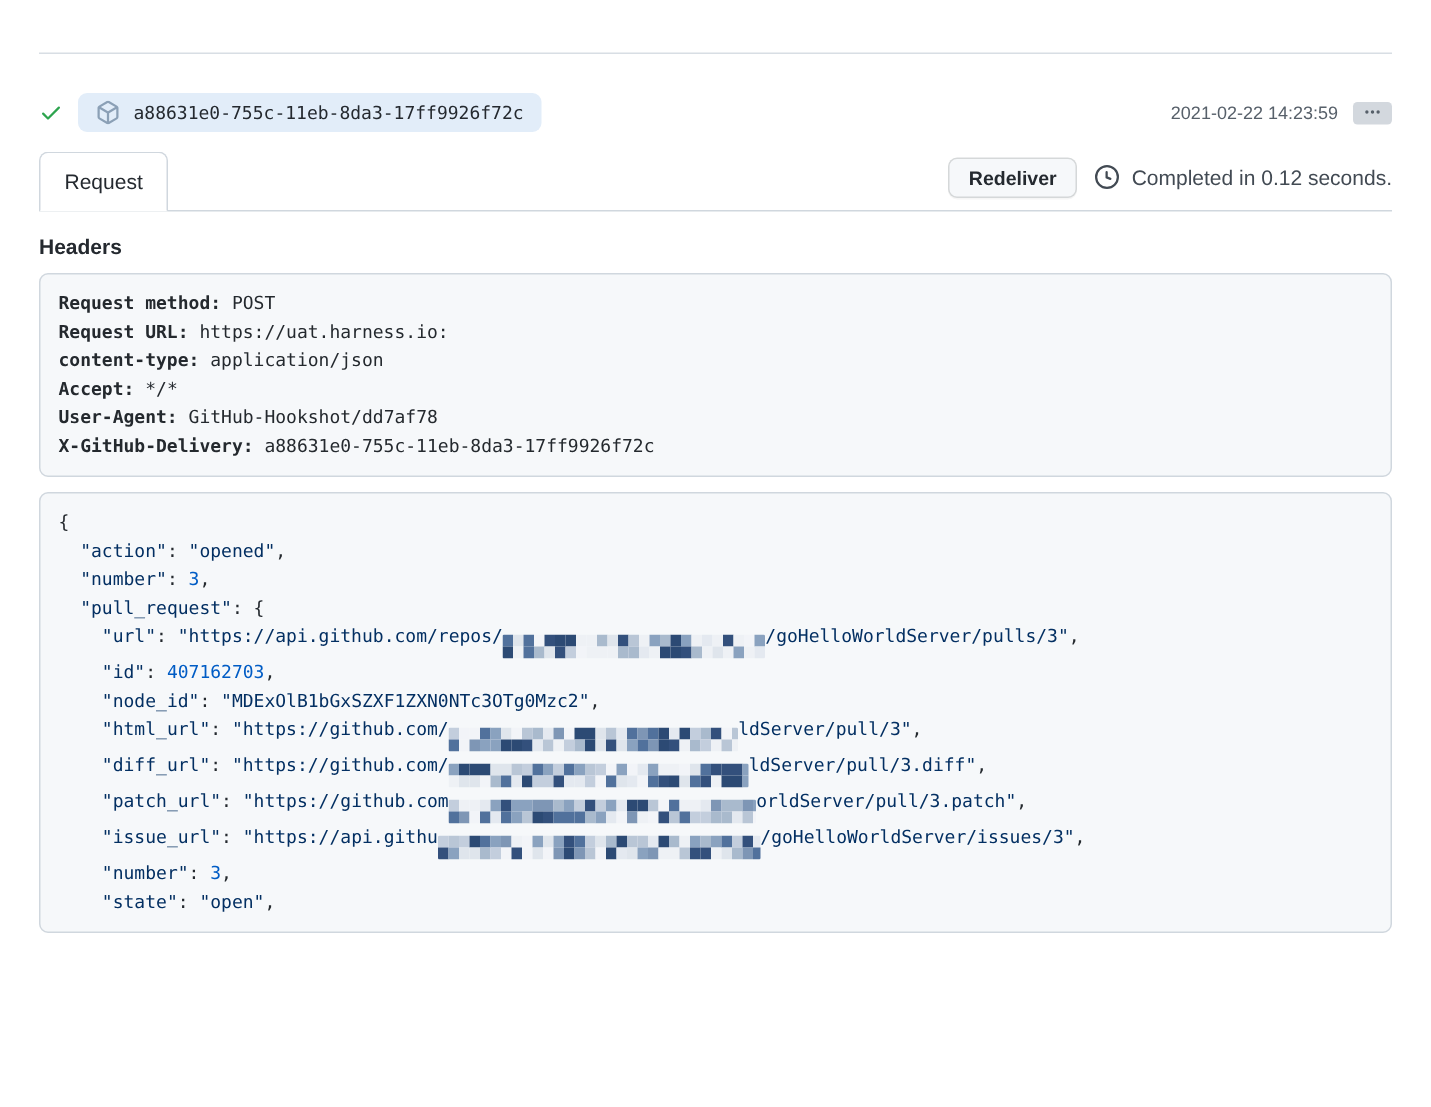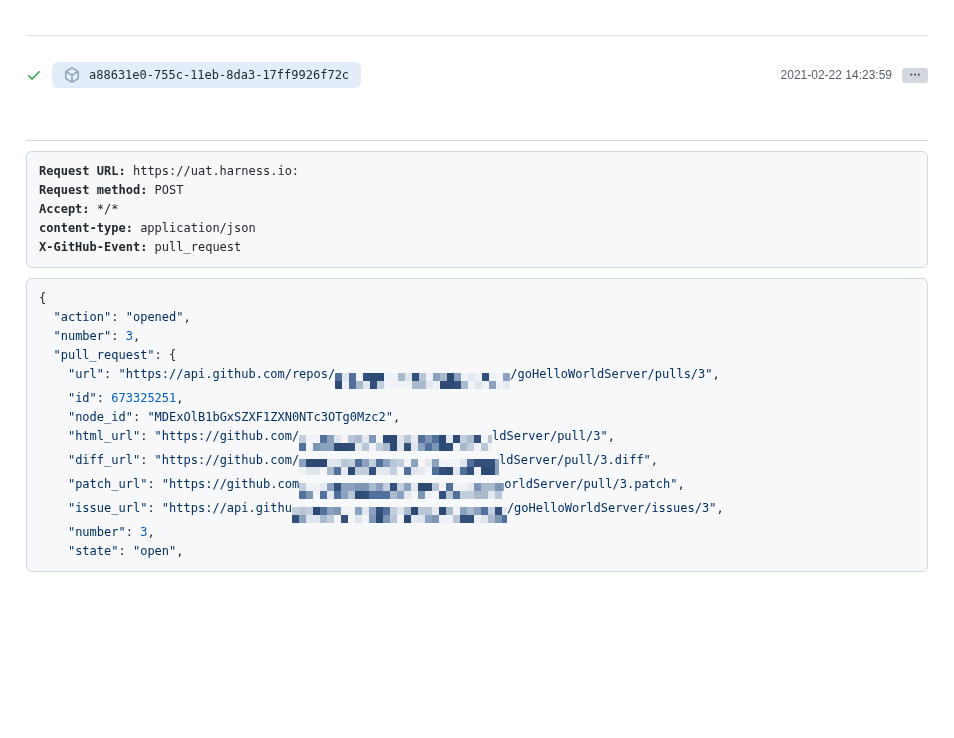--- a/index.html
+++ b/index.html
@@ -98,37 +98,49 @@
     <span class="spacer"></span>
     <span class="timestamp">2021-02-22 14:23:59</span>
     <button class="kebab-btn">
       <svg viewBox="0 0 16 16" aria-hidden="true">
         <path fill="#57606a" d="M8 9a1.5 1.5 0 1 0 0-3 1.5 1.5 0 0 0 0 3ZM3 9a1.5 1.5 0 1 0 0-3 1.5 1.5 0 0 0 0 3Zm10 0a1.5 1.5 0 1 0 0-3 1.5 1.5 0 0 0 0 3Z"></path>
       </svg>
     </button>
   </div>
 
   <div class="tabbar">
+    <span class="tab active">Request</span>
+    <span class="tab-right">
+      <button class="redeliver-btn">Redeliver</button>
+      <span class="completed">
+        <svg class="clock" viewBox="0 0 16 16" aria-hidden="true">
+          <path fill="#424a53" d="M8 0a8 8 0 1 1 0 16A8 8 0 0 1 8 0ZM1.5 8a6.5 6.5 0 1 0 13 0 6.5 6.5 0 0 0-13 0Zm7-3.25v2.992l2.028.812a.75.75 0 0 1-.557 1.392l-2.5-1A.751.751 0 0 1 7 8.25v-3.5a.75.75 0 0 1 1.5 0Z"></path>
+        </svg>
+        <span>Completed in 0.12 seconds.</span>
+      </span>
+    </span>
   </div>
 
+  <h3 class="section-title">Headers</h3>
   <div class="codebox">
+      <div class="code-line"><span class="hk">Request method:</span><span class="hv"> POST</span></div>
       <div class="code-line"><span class="hk">Request URL:</span><span class="hv"> https://uat.harness.io:</span></div>
-      <div class="code-line"><span class="hk">Request method:</span><span class="hv"> POST</span></div>
+      <div class="code-line"><span class="hk">content-type:</span><span class="hv"> application/json</span></div>
       <div class="code-line"><span class="hk">Accept:</span><span class="hv"> */*</span></div>
-      <div class="code-line"><span class="hk">content-type:</span><span class="hv"> application/json</span></div>
-      <div class="code-line"><span class="hk">X-GitHub-Event:</span><span class="hv"> pull_request</span></div>
+      <div class="code-line"><span class="hk">User-Agent:</span><span class="hv"> GitHub-Hookshot/dd7af78</span></div>
+      <div class="code-line"><span class="hk">X-GitHub-Delivery:</span><span class="hv"> a88631e0-755c-11eb-8da3-17ff9926f72c</span></div>
     </div>
 
   <div class="codebox payload-box">
       <div class="code-line"><span class="p">{</span></div>
       <div class="code-line"><span class="p">  </span><span class="s">"action"</span><span class="p">: </span><span class="s">"opened"</span><span class="p">,</span></div>
       <div class="code-line"><span class="p">  </span><span class="s">"number"</span><span class="p">: </span><span class="n">3</span><span class="p">,</span></div>
       <div class="code-line"><span class="p">  </span><span class="s">"pull_request"</span><span class="p">: {</span></div>
       <div class="code-line"><span class="p">    </span><span class="s">"url"</span><span class="p">: </span><span class="s">"https://api.github.com/repos/</span><span class="redact" style="width: 175px;"><span class="rcell" style="background: rgb(81, 113, 156);"></span><span class="rcell" style="background: rgb(44, 74, 116);"></span><span class="rcell" style="background: rgb(223, 229, 236);"></span><span class="rcell" style="background: rgb(238, 241, 245);"></span><span class="rcell" style="background: rgb(81, 113, 156);"></span><span class="rcell" style="background: rgb(81, 113, 156);"></span><span class="rcell" style="background: rgb(242, 244, 248);"></span><span class="rcell" style="background: rgb(169, 186, 205);"></span><span class="rcell" style="background: rgb(51, 80, 124);"></span><span class="rcell" style="background: rgb(223, 229, 236);"></span><span class="rcell" style="background: rgb(44, 74, 116);"></span><span class="rcell" style="background: rgb(51, 80, 124);"></span><span class="rcell" style="background: rgb(44, 74, 116);"></span><span class="rcell" style="background: rgb(195, 206, 221);"></span><span class="rcell" style="background: rgb(238, 241, 245);"></span><span class="rcell" style="background: rgb(242, 244, 248);"></span><span class="rcell" style="background: rgb(238, 241, 245);"></span><span class="rcell" style="background: rgb(238, 241, 245);"></span><span class="rcell" style="background: rgb(169, 186, 205);"></span><span class="rcell" style="background: rgb(238, 241, 245);"></span><span class="rcell" style="background: rgb(223, 229, 236);"></span><span class="rcell" style="background: rgb(238, 241, 245);"></span><span class="rcell" style="background: rgb(51, 80, 124);"></span><span class="rcell" style="background: rgb(169, 186, 205);"></span><span class="rcell" style="background: rgb(185, 198, 214);"></span><span class="rcell" style="background: rgb(169, 186, 205);"></span><span class="rcell" style="background: rgb(238, 241, 245);"></span><span class="rcell" style="background: rgb(228, 233, 240);"></span><span class="rcell" style="background: rgb(138, 162, 191);"></span><span class="rcell" style="background: rgb(238, 241, 245);"></span><span class="rcell" style="background: rgb(169, 186, 205);"></span><span class="rcell" style="background: rgb(44, 74, 116);"></span><span class="rcell" style="background: rgb(44, 74, 116);"></span><span class="rcell" style="background: rgb(44, 74, 116);"></span><span class="rcell" style="background: rgb(138, 162, 191);"></span><span class="rcell" style="background: rgb(51, 80, 124);"></span><span class="rcell" style="background: rgb(238, 241, 245);"></span><span class="rcell" style="background: rgb(169, 186, 205);"></span><span class="rcell" style="background: rgb(228, 233, 240);"></span><span class="rcell" style="background: rgb(238, 241, 245);"></span><span class="rcell" style="background: rgb(238, 241, 245);"></span><span class="rcell" style="background: rgb(223, 229, 236);"></span><span class="rcell" style="background: rgb(51, 80, 124);"></span><span class="rcell" style="background: rgb(238, 241, 245);"></span><span class="rcell" style="background: rgb(238, 241, 245);"></span><span class="rcell" style="background: rgb(138, 162, 191);"></span><span class="rcell" style="background: rgb(242, 244, 248);"></span><span class="rcell" style="background: rgb(238, 241, 245);"></span><span class="rcell" style="background: rgb(138, 162, 191);"></span><span class="rcell" style="background: rgb(228, 233, 240);"></span></span><span class="s">/goHelloWorldServer/pulls/3"</span><span class="p">,</span></div>
-      <div class="code-line"><span class="p">    </span><span class="s">"id"</span><span class="p">: </span><span class="n">673325251</span><span class="p">,</span></div>
+      <div class="code-line"><span class="p">    </span><span class="s">"id"</span><span class="p">: </span><span class="n">407162703</span><span class="p">,</span></div>
       <div class="code-line"><span class="p">    </span><span class="s">"node_id"</span><span class="p">: </span><span class="s">"MDExOlB1bGxSZXF1ZXN0NTc3OTg0Mzc2"</span><span class="p">,</span></div>
       <div class="code-line"><span class="p">    </span><span class="s">"html_url"</span><span class="p">: </span><span class="s">"https://github.com/</span><span class="redact" style="width: 193px;"><span class="rcell" style="background: rgb(195, 206, 221);"></span><span class="rcell" style="background: rgb(81, 113, 156);"></span><span class="rcell" style="background: rgb(242, 244, 248);"></span><span class="rcell" style="background: rgb(242, 244, 248);"></span><span class="rcell" style="background: rgb(242, 244, 248);"></span><span class="rcell" style="background: rgb(126, 150, 181);"></span><span class="rcell" style="background: rgb(81, 113, 156);"></span><span class="rcell" style="background: rgb(138, 162, 191);"></span><span class="rcell" style="background: rgb(138, 162, 191);"></span><span class="rcell" style="background: rgb(138, 162, 191);"></span><span class="rcell" style="background: rgb(223, 229, 236);"></span><span class="rcell" style="background: rgb(44, 74, 116);"></span><span class="rcell" style="background: rgb(242, 244, 248);"></span><span class="rcell" style="background: rgb(44, 74, 116);"></span><span class="rcell" style="background: rgb(185, 198, 214);"></span><span class="rcell" style="background: rgb(51, 80, 124);"></span><span class="rcell" style="background: rgb(169, 186, 205);"></span><span class="rcell" style="background: rgb(228, 233, 240);"></span><span class="rcell" style="background: rgb(228, 233, 240);"></span><span class="rcell" style="background: rgb(185, 198, 214);"></span><span class="rcell" style="background: rgb(126, 150, 181);"></span><span class="rcell" style="background: rgb(238, 241, 245);"></span><span class="rcell" style="background: rgb(242, 244, 248);"></span><span class="rcell" style="background: rgb(195, 206, 221);"></span><span class="rcell" style="background: rgb(44, 74, 116);"></span><span class="rcell" style="background: rgb(169, 186, 205);"></span><span class="rcell" style="background: rgb(44, 74, 116);"></span><span class="rcell" style="background: rgb(44, 74, 116);"></span><span class="rcell" style="background: rgb(223, 229, 236);"></span><span class="rcell" style="background: rgb(223, 229, 236);"></span><span class="rcell" style="background: rgb(185, 198, 214);"></span><span class="rcell" style="background: rgb(51, 80, 124);"></span><span class="rcell" style="background: rgb(228, 233, 240);"></span><span class="rcell" style="background: rgb(223, 229, 236);"></span><span class="rcell" style="background: rgb(81, 113, 156);"></span><span class="rcell" style="background: rgb(138, 162, 191);"></span><span class="rcell" style="background: rgb(126, 150, 181);"></span><span class="rcell" style="background: rgb(81, 113, 156);"></span><span class="rcell" style="background: rgb(81, 113, 156);"></span><span class="rcell" style="background: rgb(126, 150, 181);"></span><span class="rcell" style="background: rgb(44, 74, 116);"></span><span class="rcell" style="background: rgb(44, 74, 116);"></span><span class="rcell" style="background: rgb(228, 233, 240);"></span><span class="rcell" style="background: rgb(51, 80, 124);"></span><span class="rcell" style="background: rgb(44, 74, 116);"></span><span class="rcell" style="background: rgb(238, 241, 245);"></span><span class="rcell" style="background: rgb(195, 206, 221);"></span><span class="rcell" style="background: rgb(169, 186, 205);"></span><span class="rcell" style="background: rgb(169, 186, 205);"></span><span class="rcell" style="background: rgb(195, 206, 221);"></span><span class="rcell" style="background: rgb(51, 80, 124);"></span><span class="rcell" style="background: rgb(238, 241, 245);"></span><span class="rcell" style="background: rgb(242, 244, 248);"></span><span class="rcell" style="background: rgb(185, 198, 214);"></span><span class="rcell" style="background: rgb(185, 198, 214);"></span><span class="rcell" style="background: rgb(238, 241, 245);"></span></span><span class="s">ldServer/pull/3"</span><span class="p">,</span></div>
       <div class="code-line"><span class="p">    </span><span class="s">"diff_url"</span><span class="p">: </span><span class="s">"https://github.com/</span><span class="redact" style="width: 200px;"><span class="rcell" style="background: rgb(138, 162, 191);"></span><span class="rcell" style="background: rgb(238, 241, 245);"></span><span class="rcell" style="background: rgb(44, 74, 116);"></span><span class="rcell" style="background: rgb(223, 229, 236);"></span><span class="rcell" style="background: rgb(44, 74, 116);"></span><span class="rcell" style="background: rgb(223, 229, 236);"></span><span class="rcell" style="background: rgb(44, 74, 116);"></span><span class="rcell" style="background: rgb(242, 244, 248);"></span><span class="rcell" style="background: rgb(223, 229, 236);"></span><span class="rcell" style="background: rgb(169, 186, 205);"></span><span class="rcell" style="background: rgb(223, 229, 236);"></span><span class="rcell" style="background: rgb(81, 113, 156);"></span><span class="rcell" style="background: rgb(185, 198, 214);"></span><span class="rcell" style="background: rgb(228, 233, 240);"></span><span class="rcell" style="background: rgb(195, 206, 221);"></span><span class="rcell" style="background: rgb(44, 74, 116);"></span><span class="rcell" style="background: rgb(81, 113, 156);"></span><span class="rcell" style="background: rgb(195, 206, 221);"></span><span class="rcell" style="background: rgb(138, 162, 191);"></span><span class="rcell" style="background: rgb(195, 206, 221);"></span><span class="rcell" style="background: rgb(195, 206, 221);"></span><span class="rcell" style="background: rgb(51, 80, 124);"></span><span class="rcell" style="background: rgb(81, 113, 156);"></span><span class="rcell" style="background: rgb(228, 233, 240);"></span><span class="rcell" style="background: rgb(138, 162, 191);"></span><span class="rcell" style="background: rgb(228, 233, 240);"></span><span class="rcell" style="background: rgb(185, 198, 214);"></span><span class="rcell" style="background: rgb(195, 206, 221);"></span><span class="rcell" style="background: rgb(195, 206, 221);"></span><span class="rcell" style="background: rgb(242, 244, 248);"></span><span class="rcell" style="background: rgb(242, 244, 248);"></span><span class="rcell" style="background: rgb(81, 113, 156);"></span><span class="rcell" style="background: rgb(138, 162, 191);"></span><span class="rcell" style="background: rgb(223, 229, 236);"></span><span class="rcell" style="background: rgb(242, 244, 248);"></span><span class="rcell" style="background: rgb(228, 233, 240);"></span><span class="rcell" style="background: rgb(228, 233, 240);"></span><span class="rcell" style="background: rgb(242, 244, 248);"></span><span class="rcell" style="background: rgb(138, 162, 191);"></span><span class="rcell" style="background: rgb(81, 113, 156);"></span><span class="rcell" style="background: rgb(238, 241, 245);"></span><span class="rcell" style="background: rgb(51, 80, 124);"></span><span class="rcell" style="background: rgb(238, 241, 245);"></span><span class="rcell" style="background: rgb(44, 74, 116);"></span><span class="rcell" style="background: rgb(242, 244, 248);"></span><span class="rcell" style="background: rgb(223, 229, 236);"></span><span class="rcell" style="background: rgb(223, 229, 236);"></span><span class="rcell" style="background: rgb(81, 113, 156);"></span><span class="rcell" style="background: rgb(81, 113, 156);"></span><span class="rcell" style="background: rgb(51, 80, 124);"></span><span class="rcell" style="background: rgb(51, 80, 124);"></span><span class="rcell" style="background: rgb(238, 241, 245);"></span><span class="rcell" style="background: rgb(51, 80, 124);"></span><span class="rcell" style="background: rgb(44, 74, 116);"></span><span class="rcell" style="background: rgb(51, 80, 124);"></span><span class="rcell" style="background: rgb(44, 74, 116);"></span><span class="rcell" style="background: rgb(138, 162, 191);"></span><span class="rcell" style="background: rgb(138, 162, 191);"></span></span><span class="s">ldServer/pull/3.diff"</span><span class="p">,</span></div>
       <div class="code-line"><span class="p">    </span><span class="s">"patch_url"</span><span class="p">: </span><span class="s">"https://github.com</span><span class="redact" style="width: 205px;"><span class="rcell" style="background: rgb(195, 206, 221);"></span><span class="rcell" style="background: rgb(81, 113, 156);"></span><span class="rcell" style="background: rgb(238, 241, 245);"></span><span class="rcell" style="background: rgb(126, 150, 181);"></span><span class="rcell" style="background: rgb(238, 241, 245);"></span><span class="rcell" style="background: rgb(242, 244, 248);"></span><span class="rcell" style="background: rgb(228, 233, 240);"></span><span class="rcell" style="background: rgb(81, 113, 156);"></span><span class="rcell" style="background: rgb(138, 162, 191);"></span><span class="rcell" style="background: rgb(228, 233, 240);"></span><span class="rcell" style="background: rgb(51, 80, 124);"></span><span class="rcell" style="background: rgb(81, 113, 156);"></span><span class="rcell" style="background: rgb(138, 162, 191);"></span><span class="rcell" style="background: rgb(138, 162, 191);"></span><span class="rcell" style="background: rgb(138, 162, 191);"></span><span class="rcell" style="background: rgb(185, 198, 214);"></span><span class="rcell" style="background: rgb(126, 150, 181);"></span><span class="rcell" style="background: rgb(44, 74, 116);"></span><span class="rcell" style="background: rgb(126, 150, 181);"></span><span class="rcell" style="background: rgb(51, 80, 124);"></span><span class="rcell" style="background: rgb(169, 186, 205);"></span><span class="rcell" style="background: rgb(81, 113, 156);"></span><span class="rcell" style="background: rgb(138, 162, 191);"></span><span class="rcell" style="background: rgb(81, 113, 156);"></span><span class="rcell" style="background: rgb(195, 206, 221);"></span><span class="rcell" style="background: rgb(81, 113, 156);"></span><span class="rcell" style="background: rgb(51, 80, 124);"></span><span class="rcell" style="background: rgb(169, 186, 205);"></span><span class="rcell" style="background: rgb(195, 206, 221);"></span><span class="rcell" style="background: rgb(138, 162, 191);"></span><span class="rcell" style="background: rgb(138, 162, 191);"></span><span class="rcell" style="background: rgb(228, 233, 240);"></span><span class="rcell" style="background: rgb(228, 233, 240);"></span><span class="rcell" style="background: rgb(242, 244, 248);"></span><span class="rcell" style="background: rgb(44, 74, 116);"></span><span class="rcell" style="background: rgb(126, 150, 181);"></span><span class="rcell" style="background: rgb(44, 74, 116);"></span><span class="rcell" style="background: rgb(238, 241, 245);"></span><span class="rcell" style="background: rgb(185, 198, 214);"></span><span class="rcell" style="background: rgb(242, 244, 248);"></span><span class="rcell" style="background: rgb(242, 244, 248);"></span><span class="rcell" style="background: rgb(51, 80, 124);"></span><span class="rcell" style="background: rgb(81, 113, 156);"></span><span class="rcell" style="background: rgb(185, 198, 214);"></span><span class="rcell" style="background: rgb(238, 241, 245);"></span><span class="rcell" style="background: rgb(81, 113, 156);"></span><span class="rcell" style="background: rgb(238, 241, 245);"></span><span class="rcell" style="background: rgb(195, 206, 221);"></span><span class="rcell" style="background: rgb(228, 233, 240);"></span><span class="rcell" style="background: rgb(195, 206, 221);"></span><span class="rcell" style="background: rgb(126, 150, 181);"></span><span class="rcell" style="background: rgb(169, 186, 205);"></span><span class="rcell" style="background: rgb(169, 186, 205);"></span><span class="rcell" style="background: rgb(169, 186, 205);"></span><span class="rcell" style="background: rgb(169, 186, 205);"></span><span class="rcell" style="background: rgb(228, 233, 240);"></span><span class="rcell" style="background: rgb(126, 150, 181);"></span><span class="rcell" style="background: rgb(185, 198, 214);"></span><span class="rcell" style="background: rgb(138, 162, 191);"></span><span class="rcell" style="background: rgb(242, 244, 248);"></span></span><span class="s">orldServer/pull/3.patch"</span><span class="p">,</span></div>
       <div class="code-line"><span class="p">    </span><span class="s">"issue_url"</span><span class="p">: </span><span class="s">"https://api.githu</span><span class="redact" style="width: 215px;"><span class="rcell" style="background: rgb(195, 206, 221);"></span><span class="rcell" style="background: rgb(51, 80, 124);"></span><span class="rcell" style="background: rgb(185, 198, 214);"></span><span class="rcell" style="background: rgb(138, 162, 191);"></span><span class="rcell" style="background: rgb(195, 206, 221);"></span><span class="rcell" style="background: rgb(223, 229, 236);"></span><span class="rcell" style="background: rgb(44, 74, 116);"></span><span class="rcell" style="background: rgb(223, 229, 236);"></span><span class="rcell" style="background: rgb(81, 113, 156);"></span><span class="rcell" style="background: rgb(169, 186, 205);"></span><span class="rcell" style="background: rgb(138, 162, 191);"></span><span class="rcell" style="background: rgb(195, 206, 221);"></span><span class="rcell" style="background: rgb(126, 150, 181);"></span><span class="rcell" style="background: rgb(242, 244, 248);"></span><span class="rcell" style="background: rgb(238, 241, 245);"></span><span class="rcell" style="background: rgb(51, 80, 124);"></span><span class="rcell" style="background: rgb(242, 244, 248);"></span><span class="rcell" style="background: rgb(242, 244, 248);"></span><span class="rcell" style="background: rgb(138, 162, 191);"></span><span class="rcell" style="background: rgb(223, 229, 236);"></span><span class="rcell" style="background: rgb(223, 229, 236);"></span><span class="rcell" style="background: rgb(242, 244, 248);"></span><span class="rcell" style="background: rgb(138, 162, 191);"></span><span class="rcell" style="background: rgb(126, 150, 181);"></span><span class="rcell" style="background: rgb(51, 80, 124);"></span><span class="rcell" style="background: rgb(44, 74, 116);"></span><span class="rcell" style="background: rgb(81, 113, 156);"></span><span class="rcell" style="background: rgb(126, 150, 181);"></span><span class="rcell" style="background: rgb(195, 206, 221);"></span><span class="rcell" style="background: rgb(185, 198, 214);"></span><span class="rcell" style="background: rgb(223, 229, 236);"></span><span class="rcell" style="background: rgb(242, 244, 248);"></span><span class="rcell" style="background: rgb(169, 186, 205);"></span><span class="rcell" style="background: rgb(44, 74, 116);"></span><span class="rcell" style="background: rgb(44, 74, 116);"></span><span class="rcell" style="background: rgb(228, 233, 240);"></span><span class="rcell" style="background: rgb(185, 198, 214);"></span><span class="rcell" style="background: rgb(223, 229, 236);"></span><span class="rcell" style="background: rgb(185, 198, 214);"></span><span class="rcell" style="background: rgb(138, 162, 191);"></span><span class="rcell" style="background: rgb(228, 233, 240);"></span><span class="rcell" style="background: rgb(126, 150, 181);"></span><span class="rcell" style="background: rgb(44, 74, 116);"></span><span class="rcell" style="background: rgb(238, 241, 245);"></span><span class="rcell" style="background: rgb(169, 186, 205);"></span><span class="rcell" style="background: rgb(238, 241, 245);"></span><span class="rcell" style="background: rgb(238, 241, 245);"></span><span class="rcell" style="background: rgb(185, 198, 214);"></span><span class="rcell" style="background: rgb(138, 162, 191);"></span><span class="rcell" style="background: rgb(51, 80, 124);"></span><span class="rcell" style="background: rgb(169, 186, 205);"></span><span class="rcell" style="background: rgb(51, 80, 124);"></span><span class="rcell" style="background: rgb(138, 162, 191);"></span><span class="rcell" style="background: rgb(238, 241, 245);"></span><span class="rcell" style="background: rgb(81, 113, 156);"></span><span class="rcell" style="background: rgb(223, 229, 236);"></span><span class="rcell" style="background: rgb(195, 206, 221);"></span><span class="rcell" style="background: rgb(169, 186, 205);"></span><span class="rcell" style="background: rgb(51, 80, 124);"></span><span class="rcell" style="background: rgb(126, 150, 181);"></span><span class="rcell" style="background: rgb(228, 233, 240);"></span><span class="rcell" style="background: rgb(81, 113, 156);"></span></span><span class="s">/goHelloWorldServer/issues/3"</span><span class="p">,</span></div>
       <div class="code-line"><span class="p">    </span><span class="s">"number"</span><span class="p">: </span><span class="n">3</span><span class="p">,</span></div>
       <div class="code-line"><span class="p">    </span><span class="s">"state"</span><span class="p">: </span><span class="s">"open"</span><span class="p">,</span></div>
     </div>
 
 </div>

